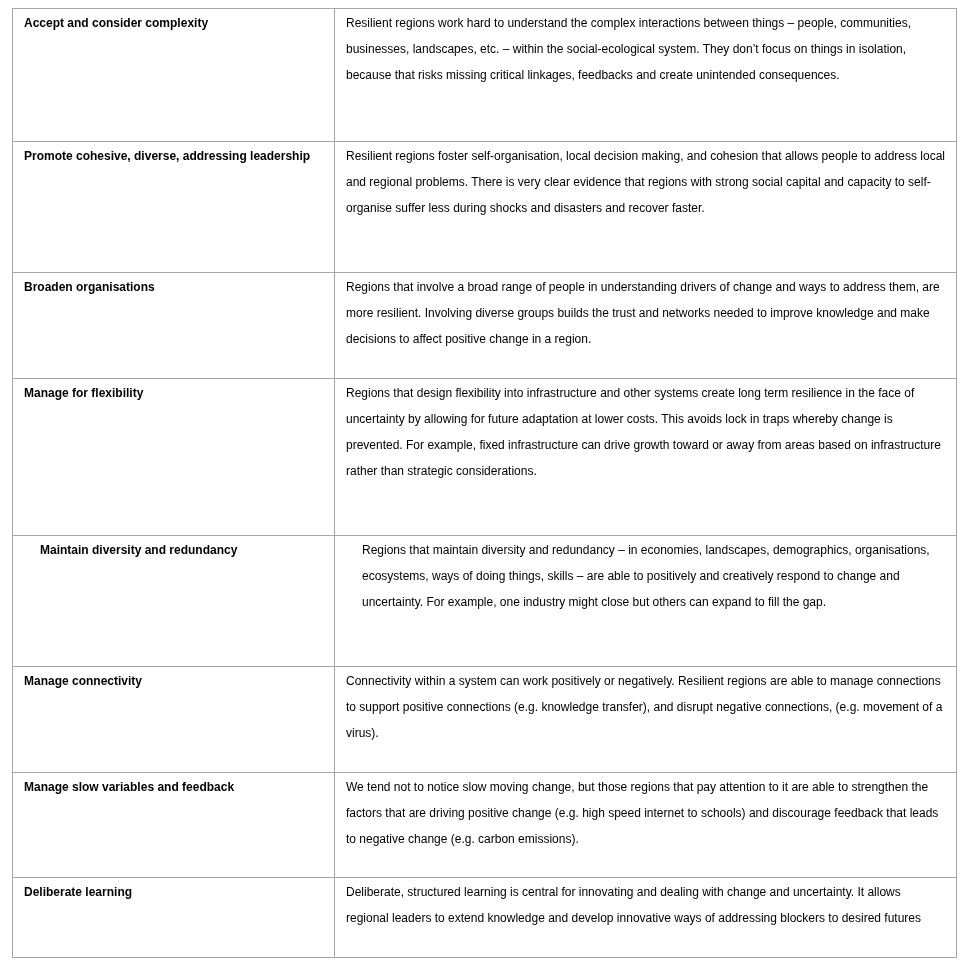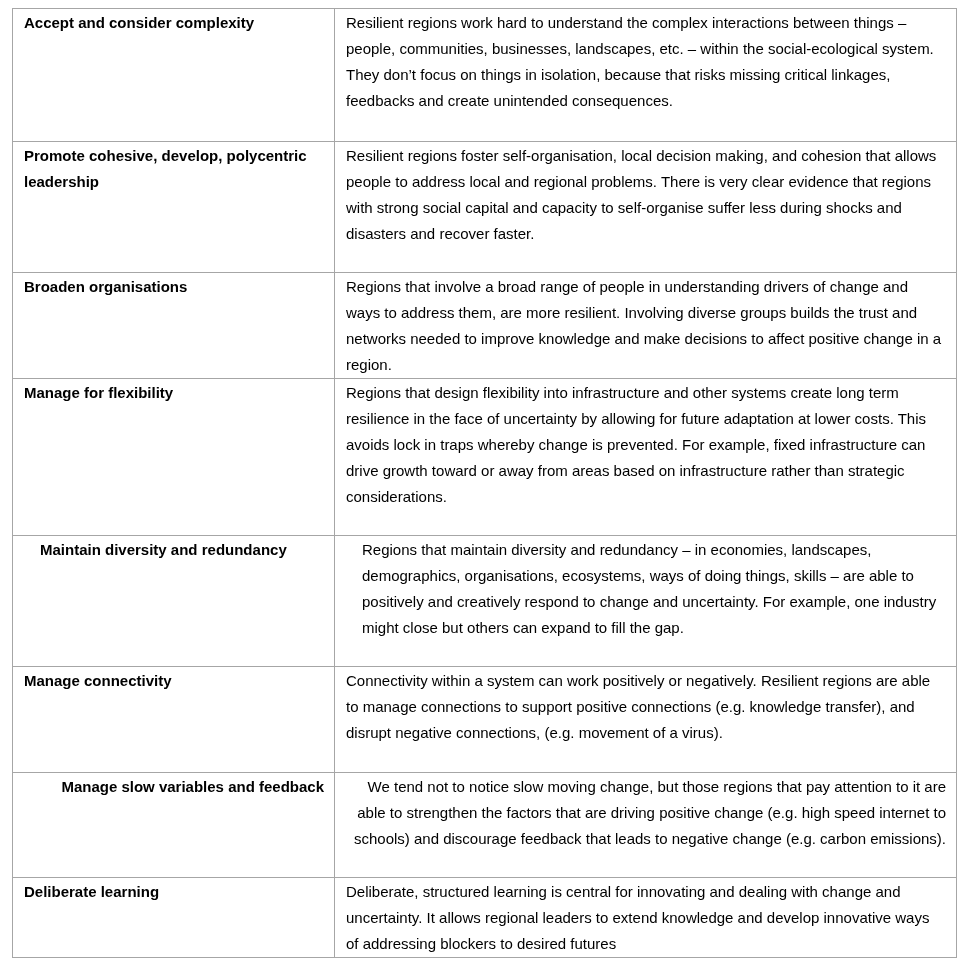--- a/index.html
+++ b/index.html
@@ -20,40 +20,40 @@
     left: 12px;
     top: 8px;
     width: 944px;
     border-collapse: collapse;
     table-layout: fixed;
   }
   table.principles td {
     border: 1px solid #a6a6a6;
     vertical-align: top;
     padding: 0 10px 0 11px;
-    font-size: 15px;
+    font-size: 12px;
     line-height: 26px;
   }
   td.col-principle {
     width: 300px;
     font-weight: bold;
   }
   td.col-description {
     width: 600px;
     padding-left: 12px;
     padding-right: 6px;
   }
   
   tr.r0 td { height: 132px; }
   tr.r1 td { height: 130px; }
   tr.r2 td { height: 105px; }
   tr.r3 td { height: 156px; }
   tr.r4 td { height: 130px; padding-left: 27px; }
   tr.r5 td { height: 105px; }
-  tr.r6 td { height: 104px; text-align: right; }
+  tr.r6 td { height: 104px; }
   tr.r7 td { height: 79px; }
   .cell-text {
     display: block;
     margin-top: 1px;
   }
 </style>
 </head>
 <body>
 
 <table class="principles">
@@ -61,21 +61,21 @@
     <tr class="r0">
       <td class="col-principle">
           <span class="cell-text">Accept and consider complexity</span>
         </td>
       <td class="col-description">
           <span class="cell-text">Resilient regions work hard to understand the complex interactions between things – people, communities, businesses, landscapes, etc. – within the social-ecological system. They don’t focus on things in isolation, because that risks missing critical linkages, feedbacks and create unintended consequences.</span>
         </td>
     </tr>
     <tr class="r1">
       <td class="col-principle">
-          <span class="cell-text">Promote cohesive, develop, polycentric leadership</span>
+          <span class="cell-text">Promote cohesive, diverse, addressing leadership</span>
         </td>
       <td class="col-description">
           <span class="cell-text">Resilient regions foster self-organisation, local decision making, and cohesion that allows people to address local and regional problems. There is very clear evidence that regions with strong social capital and capacity to self-organise suffer less during shocks and disasters and recover faster.</span>
         </td>
     </tr>
     <tr class="r2">
       <td class="col-principle">
           <span class="cell-text">Broaden organisations</span>
         </td>
       <td class="col-description">

